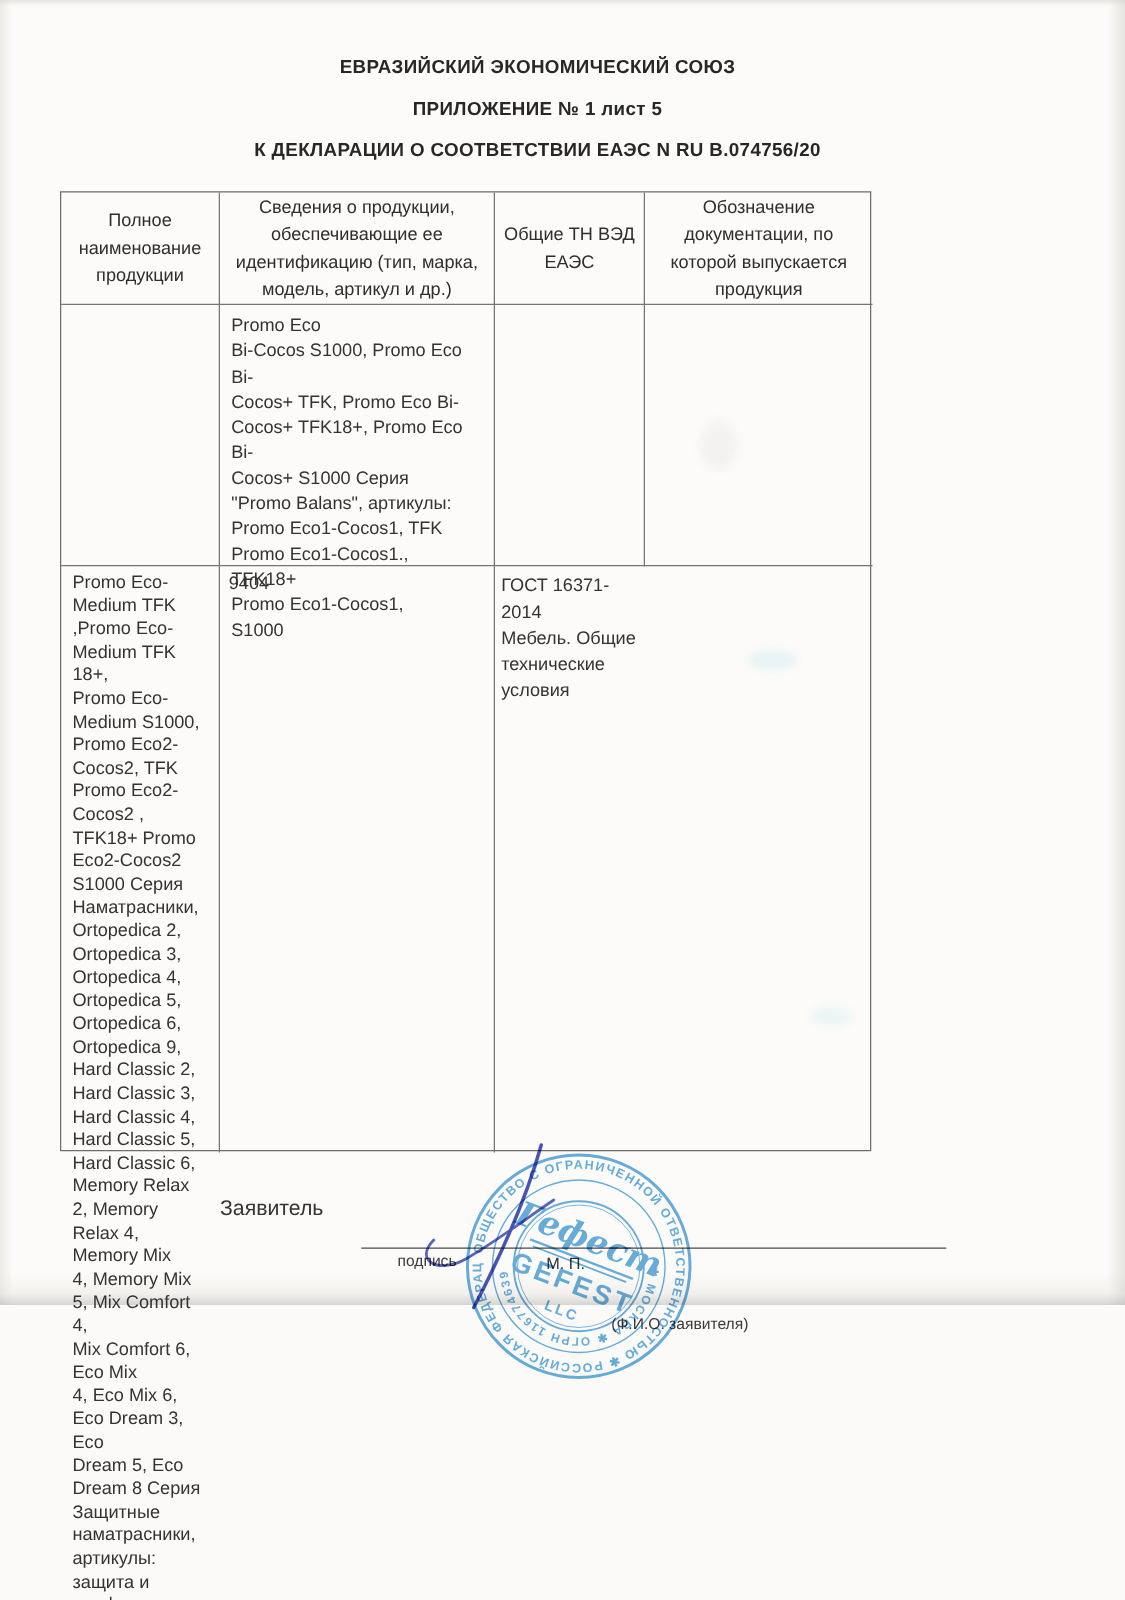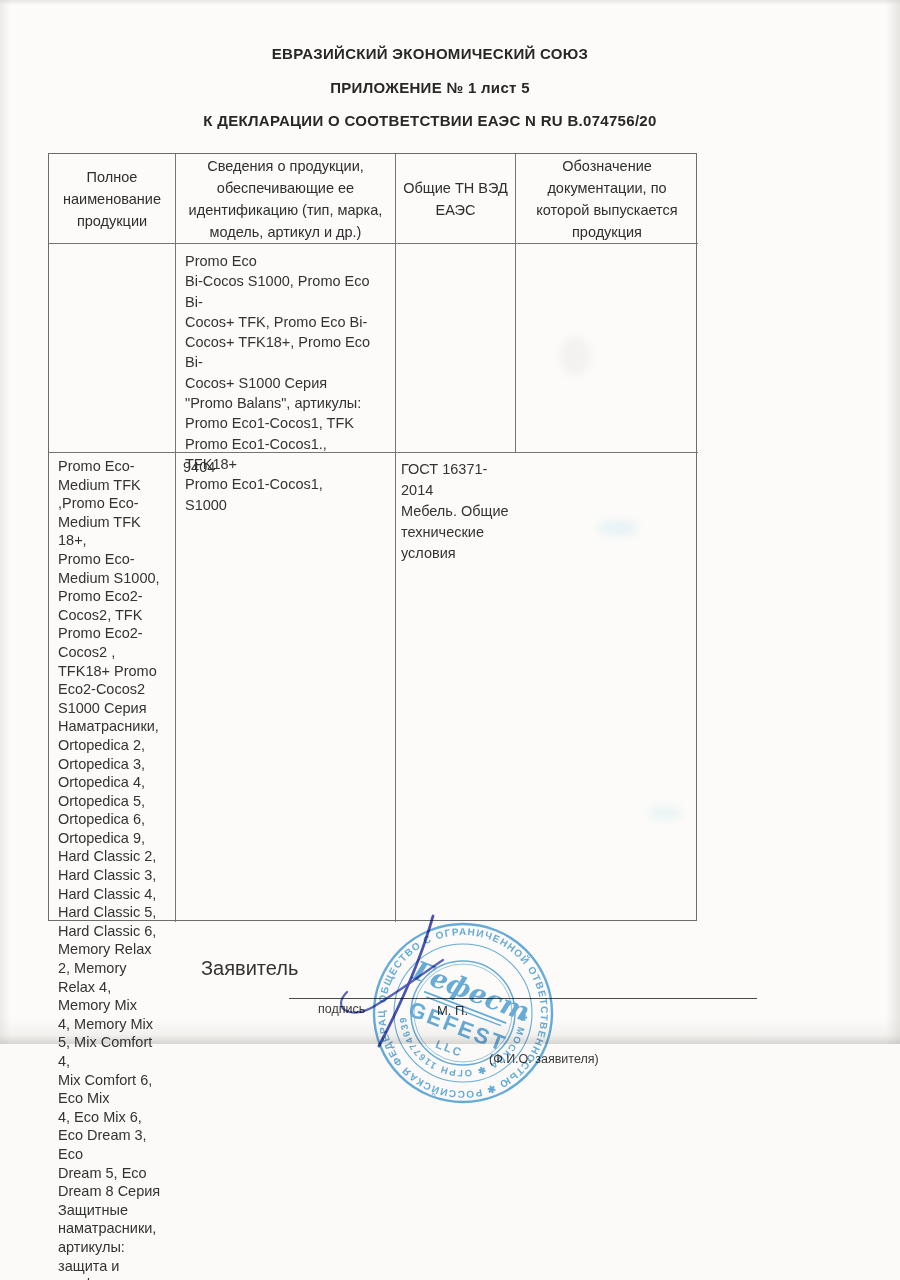--- a/index.html
+++ b/index.html
@@ -45,21 +45,21 @@
     display:flex;align-items:center;justify-content:center;
     text-align:center;line-height:22px;padding:2px 6px;color:#2e2e2e;
   }
   .pre{white-space:pre-line;}
   .details-r1{padding:7px 18px 0 9px;line-height:20.3px;}
   .details-r2{padding:4px 10px 0 9px;line-height:18.6px;}
   .name-cell{display:flex;align-items:center;padding:0 10px 0 8px;line-height:19px;}
   .code-cell{padding:6px 4px 0 7px;}
   .docs-cell{padding:6px 4px 0 5px;line-height:21px;}
 
-  .footer-label{position:absolute;left:201px;top:957px;font-size:20px;color:#333;}
+  .footer-label{position:absolute;left:176px;top:957px;font-size:17px;color:#333;}
   .sig-line{position:absolute;top:998px;border-top:1.5px solid #4a4a4a;height:0;}
   #line-signature{left:289px;width:216px;}
   #line-name{left:487px;width:270px;}
   .caption{position:absolute;font-size:12.5px;color:#3a3a3a;}
   #cap-signature{left:318px;top:1002px;}
   #cap-name{left:489px;top:1052px;}
   #mp-label{position:absolute;left:437px;top:1003px;font-size:13px;color:#333;}
   .applicant-name{
     position:absolute;left:487px;top:959px;width:200px;
     text-align:center;font-size:14.5px;line-height:18.5px;color:#333;

